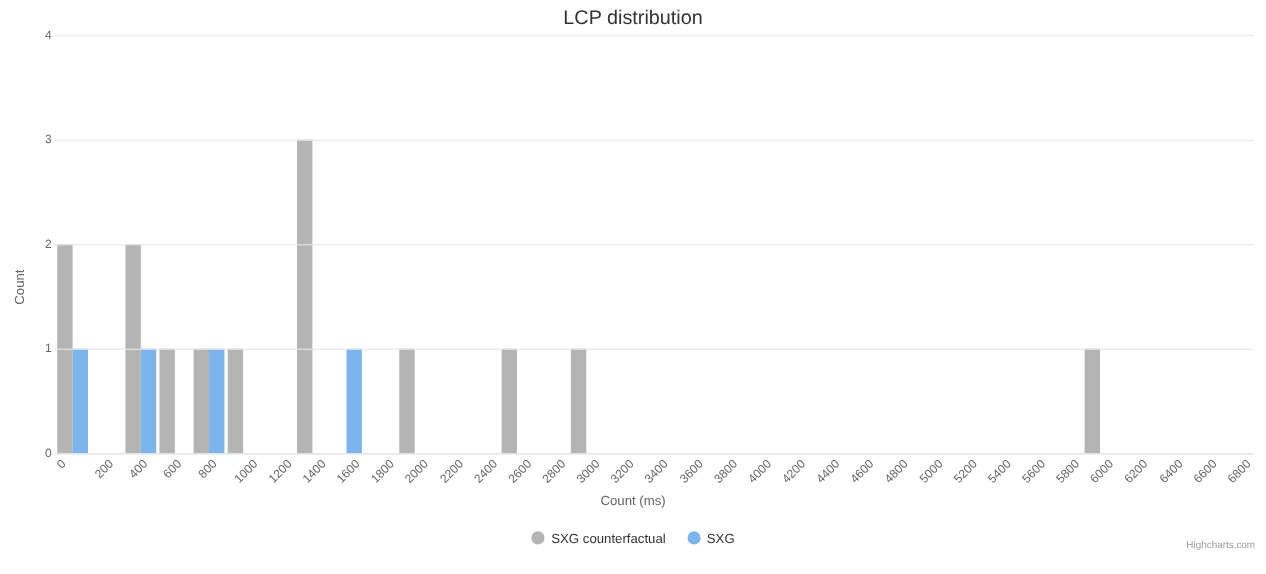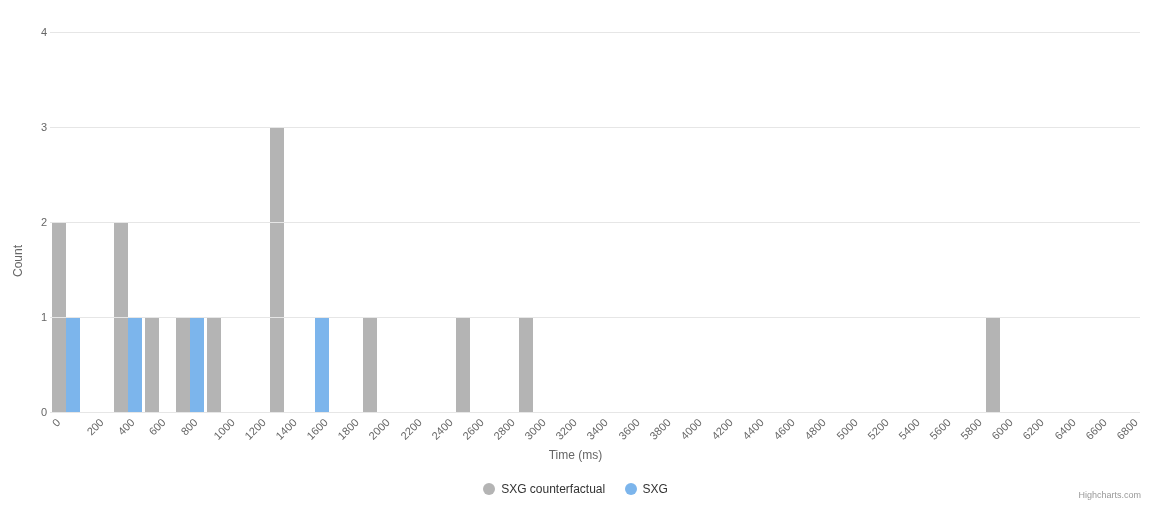--- a/index.html
+++ b/index.html
@@ -10,28 +10,29 @@
   .plot{position:absolute;left:50px;top:32px;width:1090px;height:380px;border-bottom:1px solid #ccd6eb}
   .grid{position:absolute;left:0;right:0;height:0;border-top:1px solid #e6e6e6}
   .ytick{position:absolute;left:-15px;transform:translateY(-50%);font-size:11px;color:#666;text-align:right;width:12px}
   .bars{position:absolute;left:0;top:0;width:100%;height:100%}
   .bar{position:absolute;bottom:0}
   .s1{background:#b4b4b4}
   .s0{background:#7cb5ec}
   .xticks{position:absolute;left:50px;top:416px;width:1090px;height:30px}
   .xtick{position:absolute;top:0;font-size:11px;color:#666;transform:rotate(-45deg);transform-origin:right top;text-align:right;white-space:nowrap}
   .legend{position:absolute;left:0;right:0;bottom:24px;text-align:center;font-size:12px;color:#333}
-  .lg{display:inline-flex;align-items:center;margin:0 8px;cursor:pointer}
+  .lg{display:inline-flex;margin:0 8px;cursor:pointer}
   .sw{width:12px;height:12px;border-radius:6px;display:inline-block;margin-right:6px}
   .credits{position:absolute;right:10px;bottom:22px;font-size:9px;color:#999;cursor:pointer}
 </style>
 </head>
 <body>
 
 <div id="stage">
+  <div class="title">LCP distribution</div>
   <div class="ylabel">Count</div>
 
   <div class="plot" id="plot">
     <div class="bars" id="bars">
         <div class="bar s0" style="background: rgb(180, 180, 180); left: 1.55714px; width: 14.0143px; height: 190px;"></div>
         <div class="bar s1" style="background: rgb(124, 181, 236); left: 15.5714px; width: 14.0143px; height: 95px;"></div>
         <div class="bar s0" style="background: rgb(180, 180, 180); left: 63.8429px; width: 14.0143px; height: 190px;"></div>
         <div class="bar s1" style="background: rgb(124, 181, 236); left: 77.8571px; width: 14.0143px; height: 95px;"></div>
         <div class="bar s0" style="background: rgb(180, 180, 180); left: 94.9857px; width: 14.0143px; height: 95px;"></div>
         <div class="bar s0" style="background: rgb(180, 180, 180); left: 126.129px; width: 14.0143px; height: 95px;"></div>
@@ -86,21 +87,21 @@
       <div class="xtick" style="left: 807.714px;">5200</div>
       <div class="xtick" style="left: 838.857px;">5400</div>
       <div class="xtick" style="left: 870px;">5600</div>
       <div class="xtick" style="left: 901.143px;">5800</div>
       <div class="xtick" style="left: 932.286px;">6000</div>
       <div class="xtick" style="left: 963.429px;">6200</div>
       <div class="xtick" style="left: 994.571px;">6400</div>
       <div class="xtick" style="left: 1025.71px;">6600</div>
       <div class="xtick" style="left: 1056.86px;">6800</div>
     </div>
-  <div class="xlabel">Time (ms)</div>
+  <div class="xlabel">Count (ms)</div>
 
   <div class="legend">
     <span class="lg">
       <span class="sw" id="sw0" style="background: rgb(180, 180, 180);"></span>
       <span>SXG counterfactual</span>
     </span>
     <span class="lg">
       <span class="sw" id="sw1" style="background: rgb(124, 181, 236);"></span>
       <span>SXG</span>
     </span>

